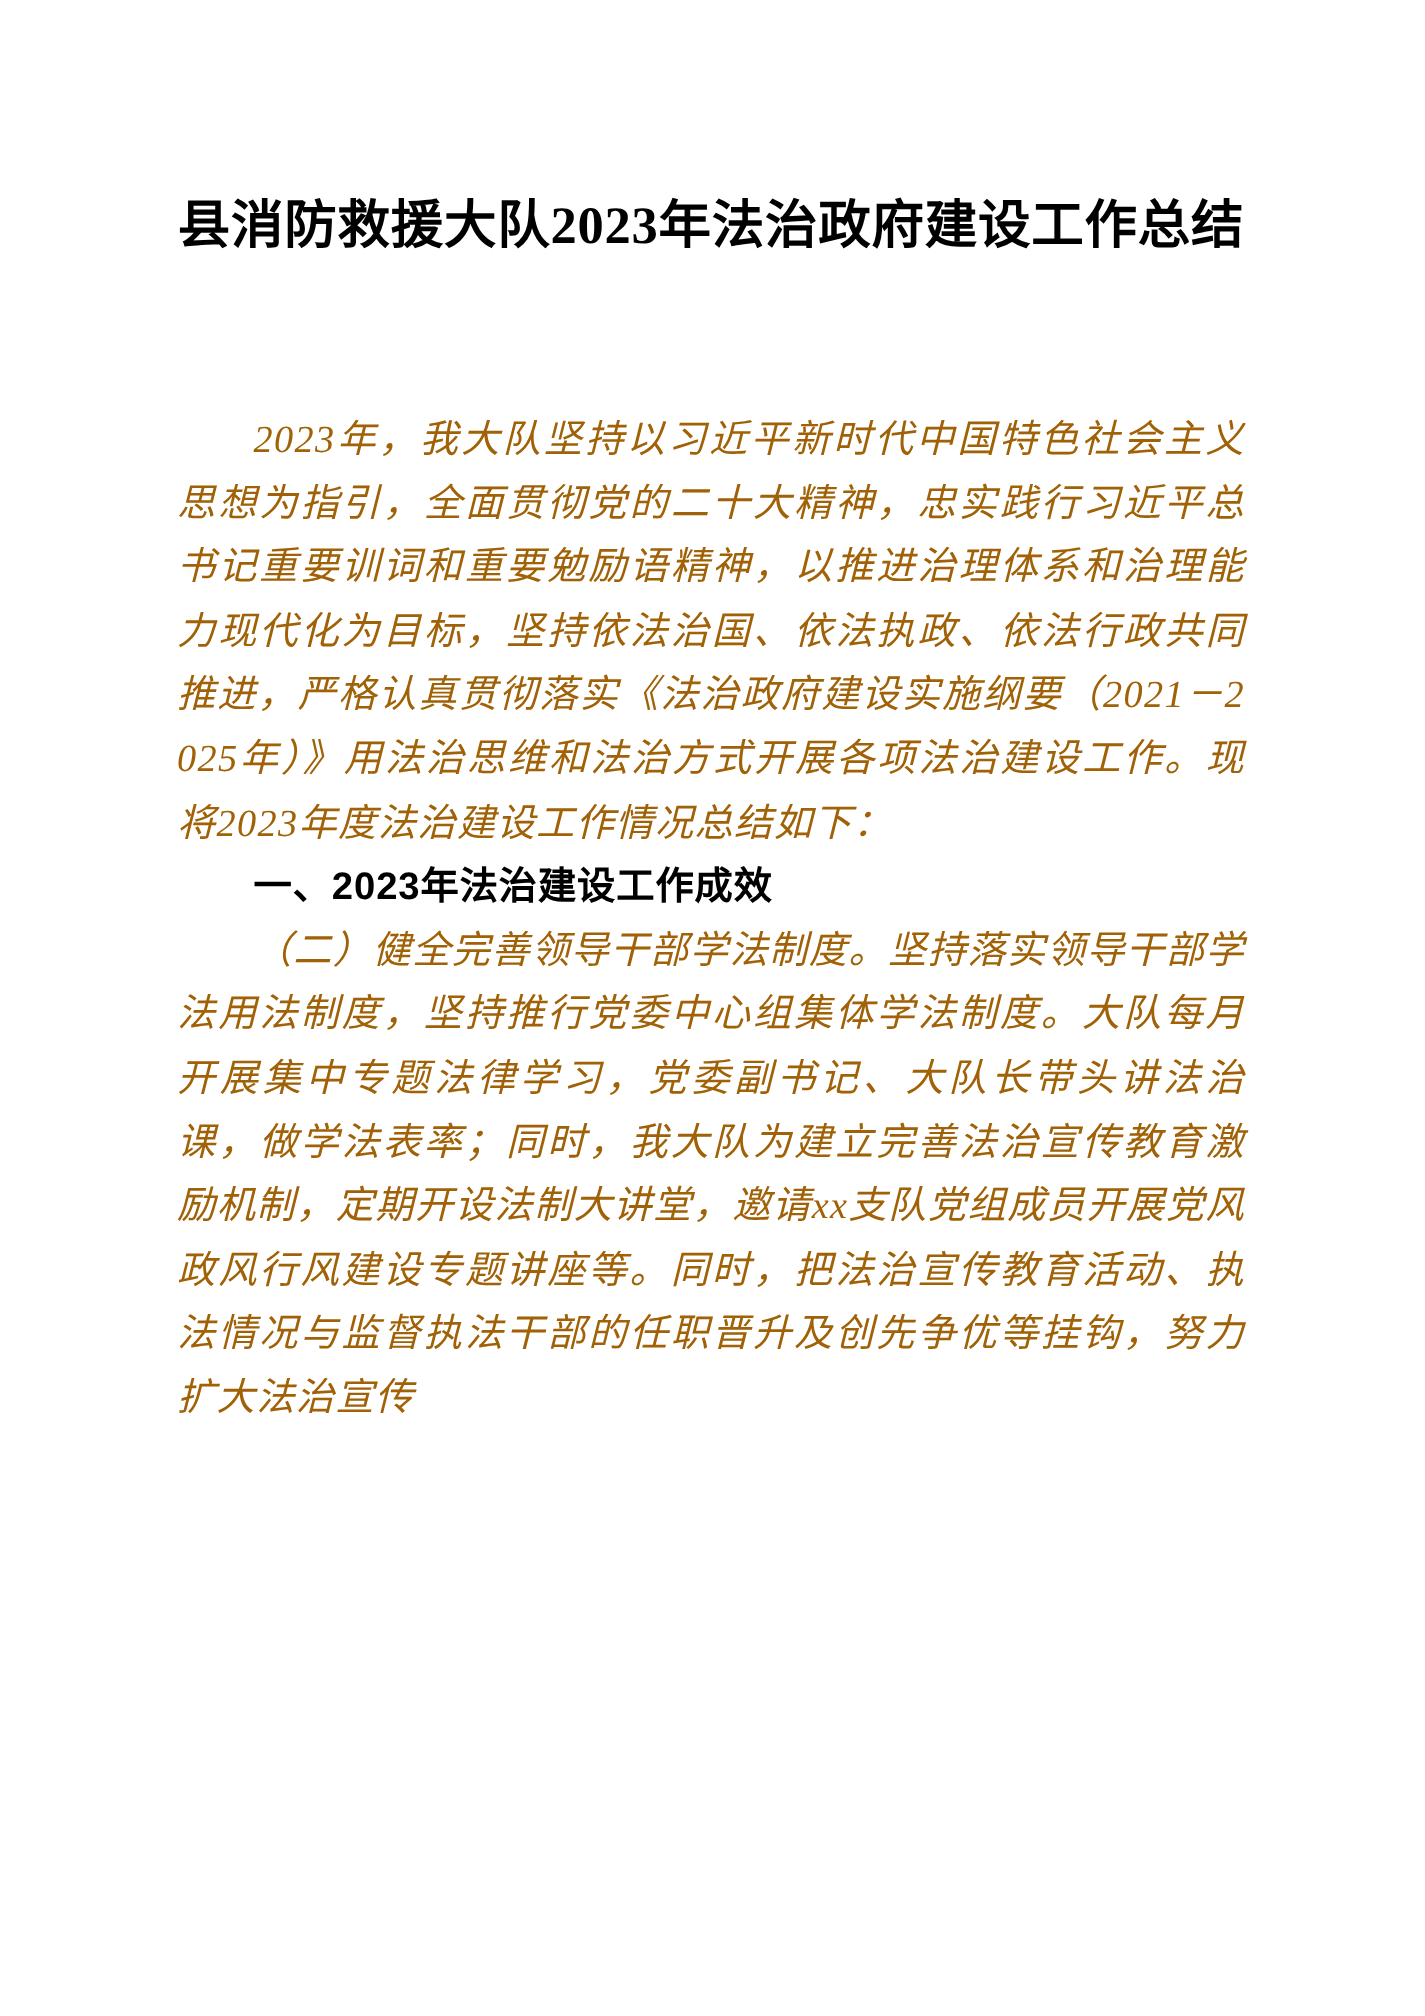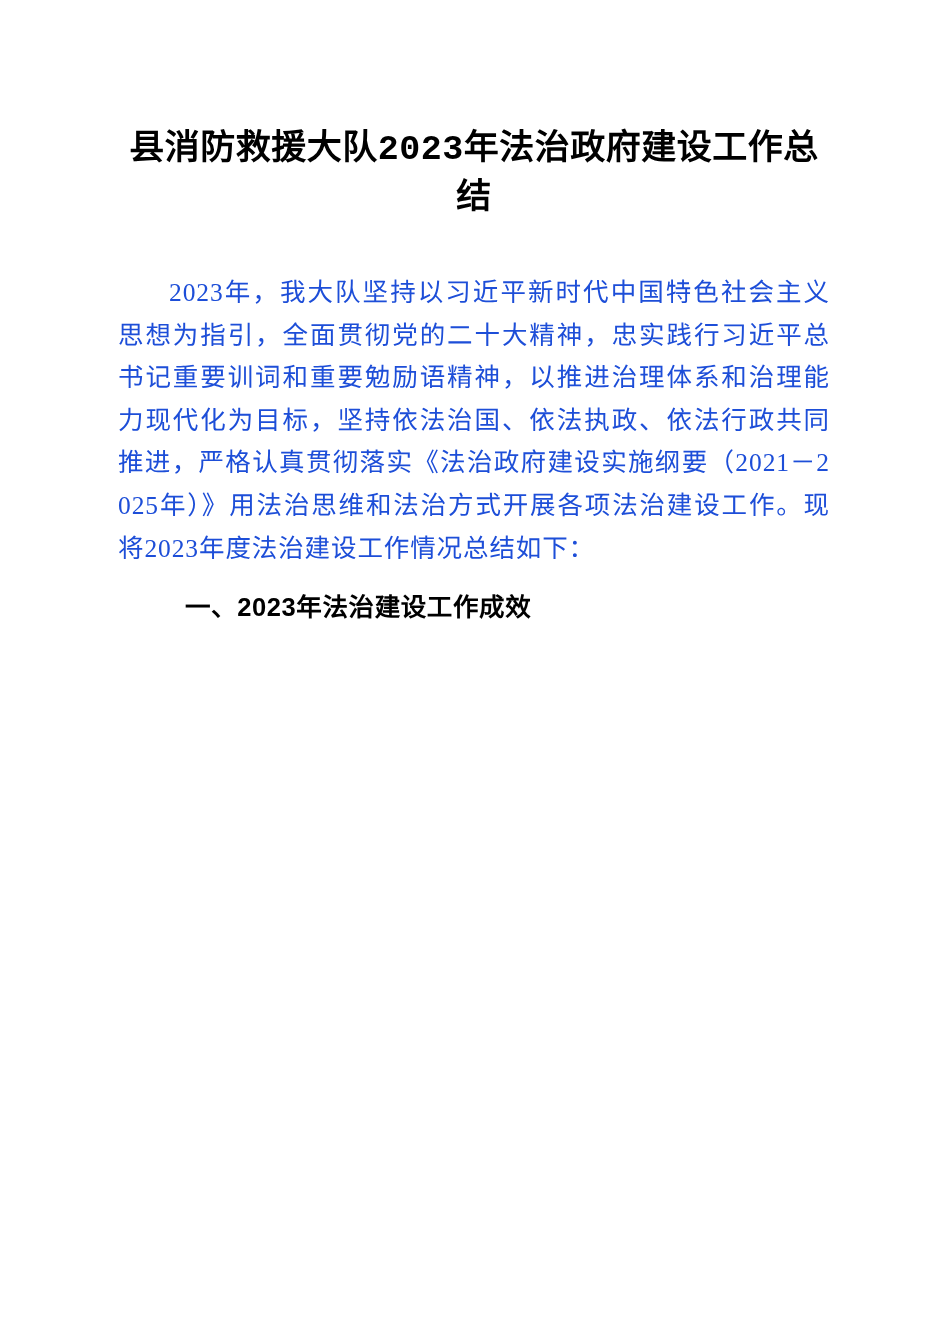--- a/index.html
+++ b/index.html
@@ -33,21 +33,21 @@
 
   
   .doc-title {
     margin: 0;
     padding: 0;
     position: absolute;
     top: 126px;
     left: 0;
     width: 712px;
     text-align: center;
-    font-family: Liberation Mono, monospace;
+    font-family: Liberation Serif, serif;
     font-weight: 700;
     font-size: 35px;
     line-height: 49px;
     letter-spacing: 0.5px;
     color: #000000;
     word-break: break-all;
   }
 
   
   .body-block {
@@ -59,26 +59,27 @@
   p.para {
     margin: 0;
     padding: 0;
     font-family: "Liberation Serif", "DejaVu Serif", serif;
     font-size: 25.5px;
     line-height: 42.6px;
     letter-spacing: 0.9px;
     text-align: justify;
     text-justify: inter-ideograph;
     text-indent: 2em;
-    color: #1d4ed8;
+    color: #a16207;
     word-break: break-all;
     word-wrap: break-word;
+    font-style: italic;
   }
   p.heading {
-    margin: 16px;
+    margin: 0;
     padding: 0;
     font-family: "Liberation Sans", "DejaVu Sans", sans-serif;
     font-weight: 700;
     font-size: 25.5px;
     line-height: 42.6px;
     letter-spacing: 0.6px;
     text-indent: 2em;
     color: #000000;
     word-break: break-all;
   }
@@ -91,16 +92,17 @@
 
     <h1 class="doc-title">县消防救援大队2023年法治政府建设工作总结</h1>
 
     <div class="body-block">
 
       <p class="para">2023年，我大队坚持以习近平新时代中国特色社会主义思想为指引，全面贯彻党的二十大精神，忠实践行习近平总书记重要训词和重要勉励语精神，以推进治理体系和治理能力现代化为目标，坚持依法治国、依法执政、依法行政共同推进，严格认真贯彻落实《法治政府建设实施纲要（2021－2025年）》用法治思维和法治方式开展各项法治建设工作。现将2023年度法治建设工作情况总结如下：</p>
 
       <p class="heading">一、2023年法治建设工作成效</p>
 
 
+      <p class="para">（二）健全完善领导干部学法制度。坚持落实领导干部学法用法制度，坚持推行党委中心组集体学法制度。大队每月开展集中专题法律学习，党委副书记、大队长带头讲法治课，做学法表率；同时，我大队为建立完善法治宣传教育激励机制，定期开设法制大讲堂，邀请xx支队党组成员开展党风政风行风建设专题讲座等。同时，把法治宣传教育活动、执法情况与监督执法干部的任职晋升及创先争优等挂钩，努力扩大法治宣传</p>
 
     </div>
   </div>
 </div>
 
 </body></html>

